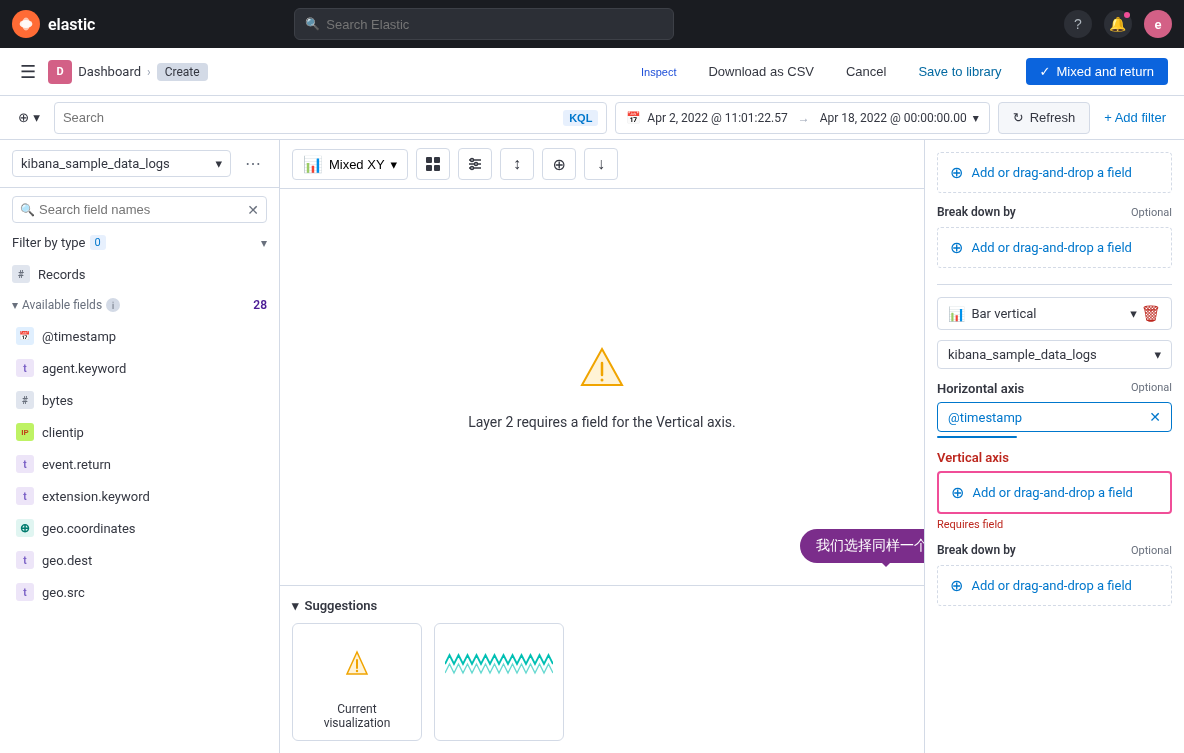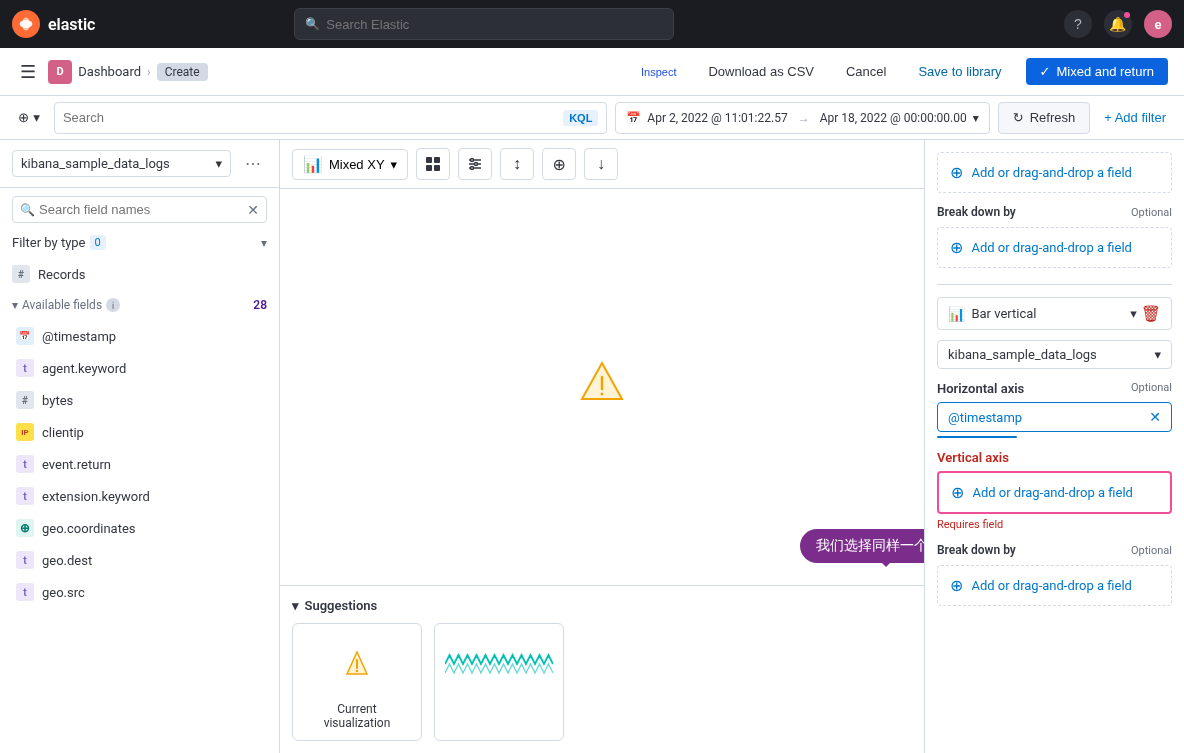--- a/index.html
+++ b/index.html
@@ -240,21 +240,21 @@
       </div>
       <div class="field-item">
         <div class="field-type-icon icon-t">t</div>
         <span>agent.keyword</span>
       </div>
       <div class="field-item">
         <div class="field-type-icon icon-hash">#</div>
         <span>bytes</span>
       </div>
       <div class="field-item">
-        <div class="field-type-icon icon-ip" style="font-size:8px;background:#fde047;color:#c0451a;">IP</div>
+        <div class="field-type-icon icon-ip" style="font-size:8px;background:#bef264;color:#c0451a;">IP</div>
         <span>clientip</span>
       </div>
       <div class="field-item">
         <div class="field-type-icon icon-t">t</div>
         <span>event.return</span>
       </div>
       <div class="field-item">
         <div class="field-type-icon icon-t">t</div>
         <span>extension.keyword</span>
       </div>
@@ -309,20 +309,21 @@
       <div class="speech-bubble">我们选择同样一个索引</div>
 
       <div class="error-container">
         <div class="warning-icon">
           <svg width="48" height="48" viewBox="0 0 48 48" fill="none">
             <path d="M24 4L44 40H4L24 4Z" fill="#fff3d6" stroke="#f0a400" stroke-width="2"></path>
             <line x1="24" y1="18" x2="24" y2="30" stroke="#f0a400" stroke-width="2.5" stroke-linecap="round"></line>
             <circle cx="24" cy="35" r="1.5" fill="#f0a400"></circle>
           </svg>
         </div>
+        <p class="error-text">Layer 2 requires a field for the Vertical axis.</p>
       </div>
     </div>
 
     <div class="suggestions-panel">
       <div class="suggestions-header">
         <span>▾</span>
         <span>Suggestions</span>
       </div>
       <div class="suggestions-grid">
 

